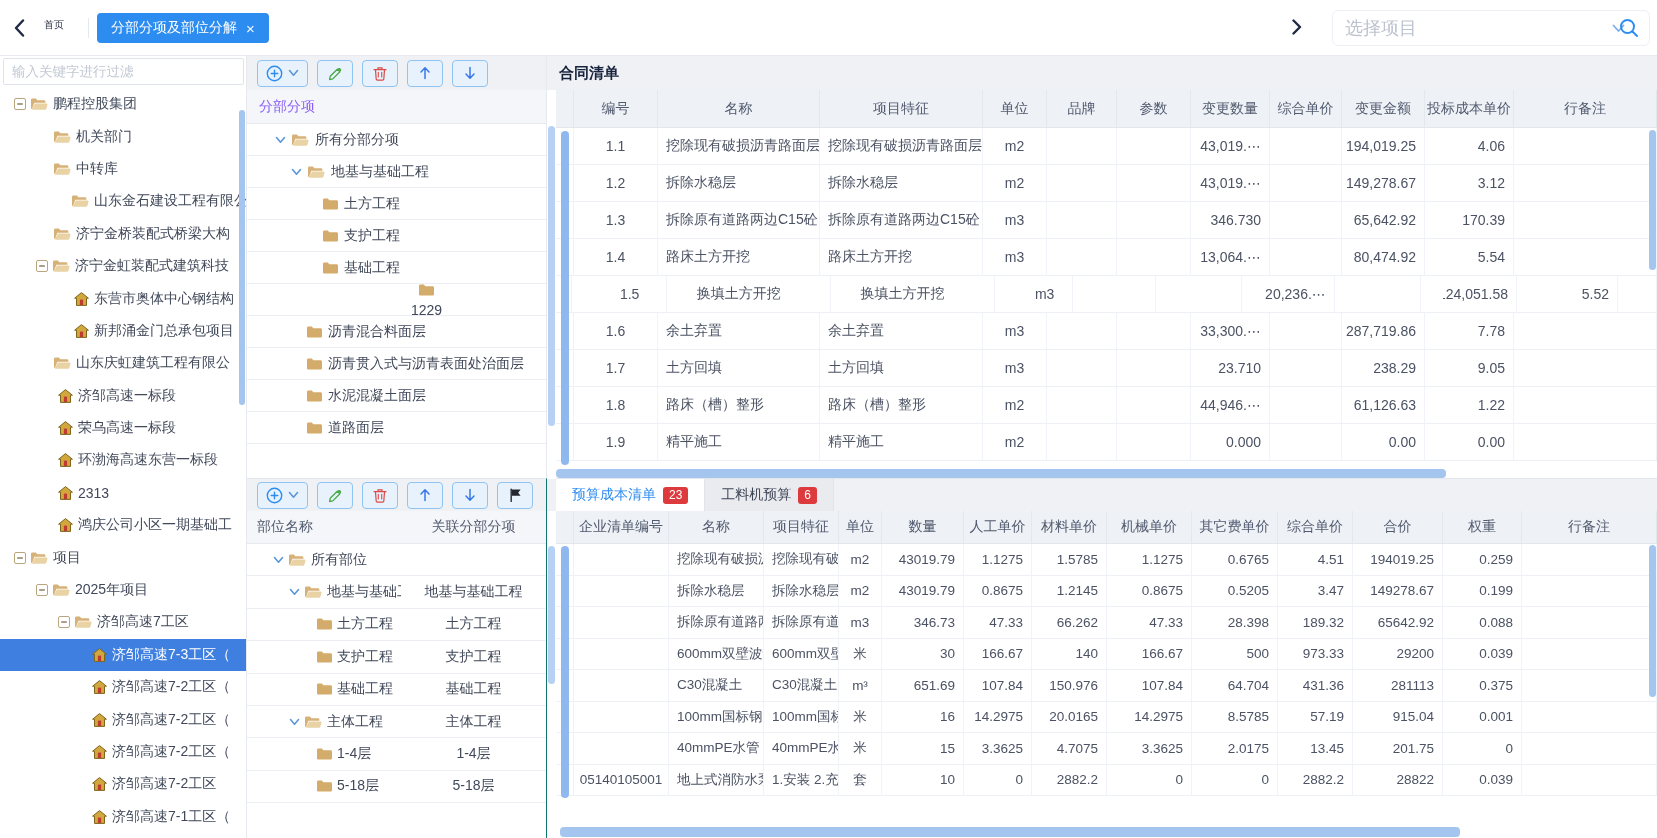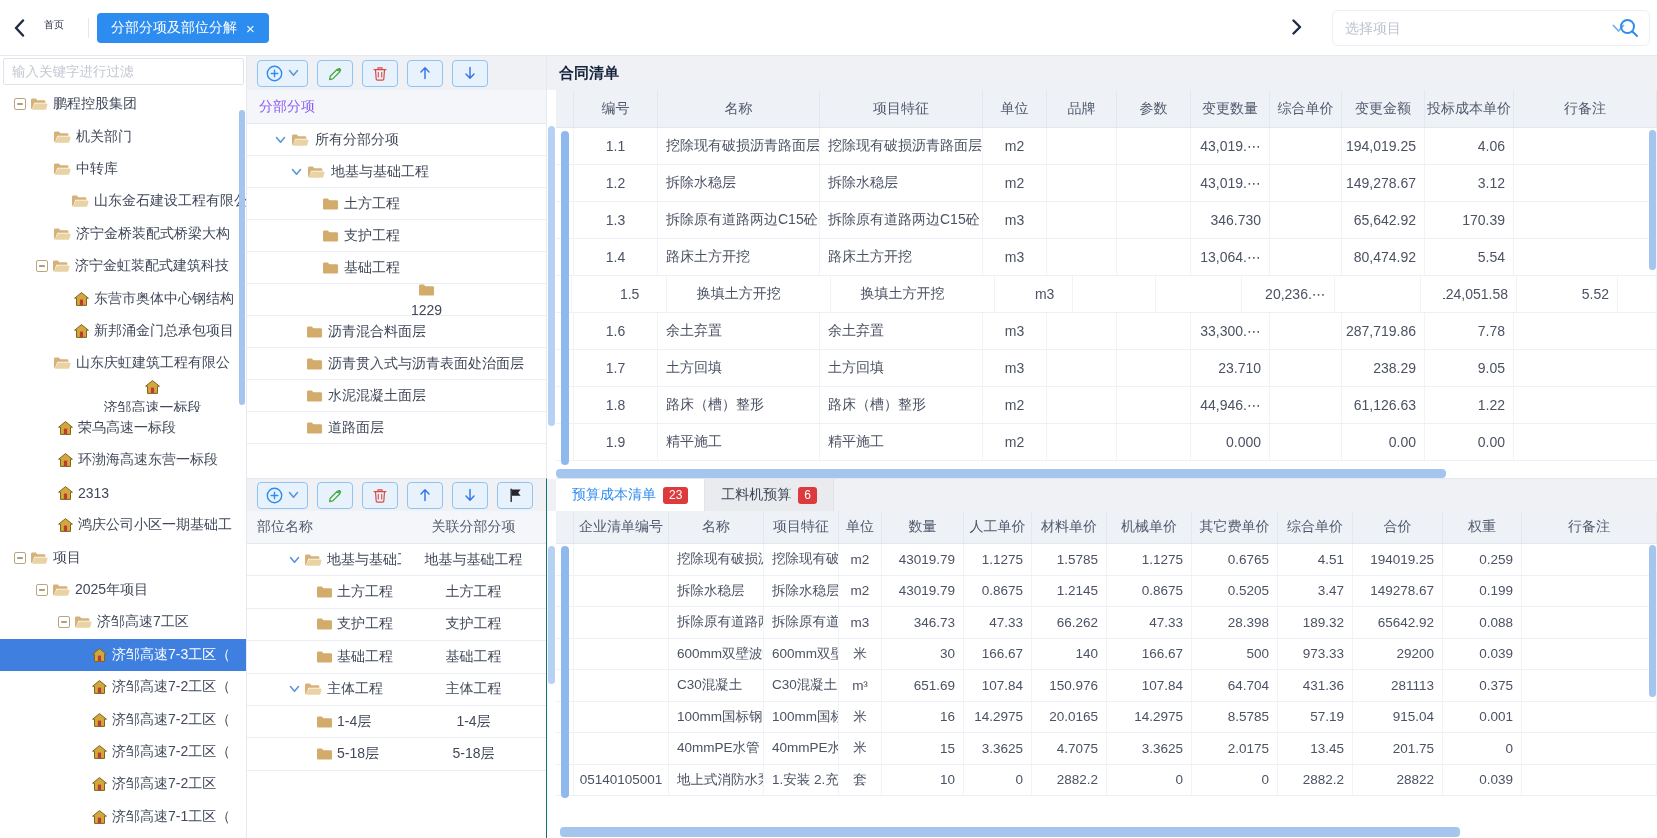--- a/index.html
+++ b/index.html
@@ -12,21 +12,21 @@
   .ic{display:inline-flex;align-items:center;justify-content:center;line-height:0}
   .back{position:absolute;left:14px;top:19px;cursor:pointer}
   .home{position:absolute;left:44px;top:18px;font-size:10px;color:#2b3346;cursor:pointer}
   .tdiv{position:absolute;left:88px;top:18px;width:1px;height:20px;background:#e3e7ee}
   .atab{position:absolute;left:97px;top:13px;height:30px;background:#2d8cf0;color:#fff;border-radius:4px;
         display:flex;align-items:center;gap:9px;padding:0 14px;font-size:14px;cursor:pointer}
   .atab .close{font-size:15px;line-height:1;opacity:.95;cursor:pointer}
   .fwd{position:absolute;left:1292px;top:19px;cursor:pointer}
   .psel{position:absolute;left:1332px;top:10px;width:318px;height:36px;background:#fff;border:1px solid #eceff4;
         border-radius:6px;display:flex;align-items:center;padding:0 10px 0 12px}
-  .psel input{border:none;outline:none;flex:1;font-size:14px;background:transparent;font-family:inherit;color:#737373}
+  .psel input{border:none;outline:none;flex:1;font-size:18px;background:transparent;font-family:inherit;color:#737373}
   .psel input::placeholder{color:#bcc3cf}
   .selcar{margin-right:14px}
   .mag{position:absolute;left:1618px;top:17px;cursor:pointer}
 
   
   .sidebar{position:absolute;left:0;top:56px;width:247px;height:782px;background:#fff;border-right:1px solid #e6e9ee;overflow:hidden}
   .filter{position:absolute;left:3px;top:2px;width:241px;height:27px;border:1px solid #dfe3ea;border-radius:2px;
           padding:0 8px;font-size:13.5px;outline:none;font-family:inherit;color:#3b4256}
   .filter::placeholder{color:#c2c8d2}
   .stree{position:absolute;left:0;top:32px;width:247px;height:750px;overflow:hidden}
@@ -215,21 +215,21 @@
         </div>
         <div class="srow" style="padding-left: 54px;">
           <span class="ic">
             <svg width="17" height="12" viewBox="0 0 17 12">
               <path d="M0 1.8C0 1 .6.4 1.4.4h3.4l1.6 1.8h6.6c.8 0 1.4.6 1.4 1.4v1.2H3.4L.9 11.3C.4 11.1 0 10.6 0 10z" fill="#d7b278"></path>
               <path d="M3.9 5.4h11.5c.8 0 1.3.7 1.1 1.4l-1.1 4c-.2.6-.7 1-1.3 1H1.5c-.5 0-.7-.3-.5-.8z" fill="#e9d2a4"></path>
             </svg>
           </span>
           <span class="slabel">山东庆虹建筑工程有限公</span>
         </div>
-        <div class="srow" style="padding-left: 58px; flex-direction: column;">
+        <div class="srow" style="padding-left: 58px;">
           <span class="ic">
             <svg width="15" height="14" viewBox="0 0 15 14">
               <path d="M7.5.6 14.4 6.2h-1.9v7.2H2.5V6.2H.6z" fill="#d2a83e" stroke="#7e641c" stroke-width="1"></path>
               <rect x="5.9" y="7.6" width="3.2" height="5.4" fill="#bf3a31"></rect>
             </svg>
           </span>
           <span class="slabel">济邹高速一标段</span>
         </div>
         <div class="srow" style="padding-left: 58px;">
           <span class="ic">
@@ -914,20 +914,39 @@
             </svg>
           </span>
         </button>
       </div>
     <div class="pheadrow">
       <div class="ph1">部位名称</div>
       <div class="ph2">关联分部分项</div>
     </div>
     <div class="ptree">
         <div class="prow">
+          <div class="pc1" style="padding-left: 26px;">
+            <span class="ic">
+              <svg width="11" height="8" viewBox="0 0 11 8">
+                <path d="M1.5 1.5 5.5 6.2 9.5 1.5" fill="none" stroke="#5a96d8" stroke-width="1.6" stroke-linecap="round" stroke-linejoin="round"></path>
+              </svg>
+            </span>
+            <span class="ic">
+              <svg width="17" height="12" viewBox="0 0 17 12">
+                <path d="M0 1.8C0 1 .6.4 1.4.4h3.4l1.6 1.8h6.6c.8 0 1.4.6 1.4 1.4v1.2H3.4L.9 11.3C.4 11.1 0 10.6 0 10z" fill="#d7b278"></path>
+                <path d="M3.9 5.4h11.5c.8 0 1.3.7 1.1 1.4l-1.1 4c-.2.6-.7 1-1.3 1H1.5c-.5 0-.7-.3-.5-.8z" fill="#e9d2a4"></path>
+              </svg>
+            </span>
+            <span class="slabel">所有部位</span>
+          </div>
+          <div class="pc2">
+            <span></span>
+          </div>
+        </div>
+        <div class="prow">
           <div class="pc1" style="padding-left: 42px;">
             <span class="ic">
               <svg width="11" height="8" viewBox="0 0 11 8">
                 <path d="M1.5 1.5 5.5 6.2 9.5 1.5" fill="none" stroke="#5a96d8" stroke-width="1.6" stroke-linecap="round" stroke-linejoin="round"></path>
               </svg>
             </span>
             <span class="ic">
               <svg width="17" height="12" viewBox="0 0 17 12">
                 <path d="M0 1.8C0 1 .6.4 1.4.4h3.4l1.6 1.8h6.6c.8 0 1.4.6 1.4 1.4v1.2H3.4L.9 11.3C.4 11.1 0 10.6 0 10z" fill="#d7b278"></path>
                 <path d="M3.9 5.4h11.5c.8 0 1.3.7 1.1 1.4l-1.1 4c-.2.6-.7 1-1.3 1H1.5c-.5 0-.7-.3-.5-.8z" fill="#e9d2a4"></path>

